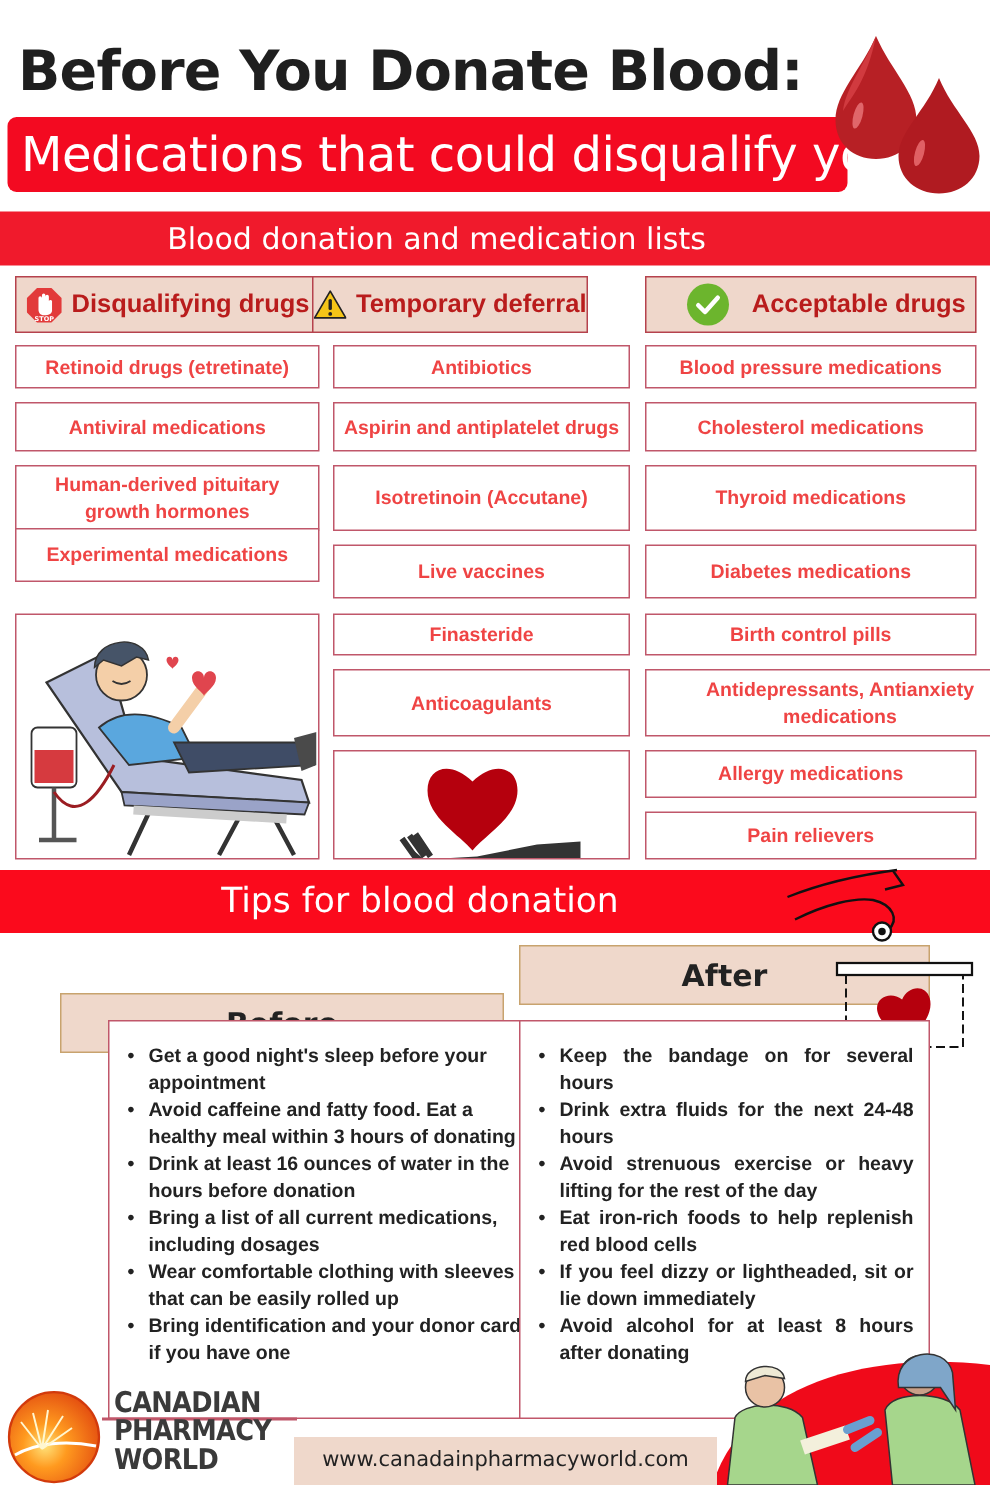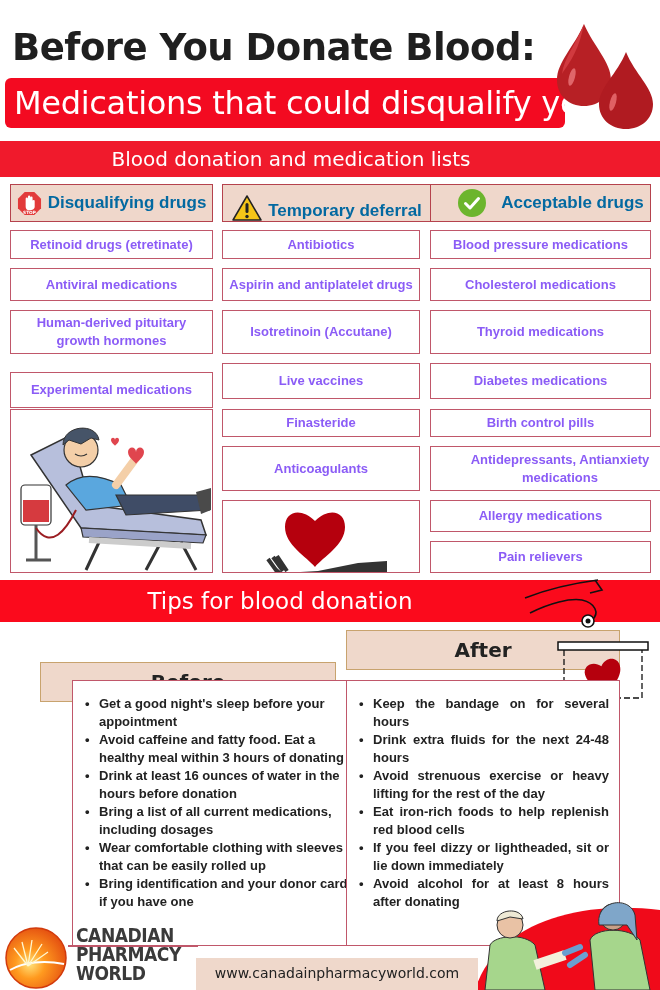--- a/index.html
+++ b/index.html
@@ -11,22 +11,22 @@
   
   .main-title { left: 12px; top: 26px; font-family: "DejaVu Sans", sans-serif; font-size: 37px; font-weight: bold; color: #1f1f1f; letter-spacing: -0.5px; white-space: nowrap; }
   .subtitle-bar { left: 5px; top: 78px; width: 560px; height: 50px; background: #f30a21; border-radius: 6px; }
   .subtitle { left: 14px; top: 84px; font-family: "DejaVu Sans", sans-serif; font-size: 32px; color: #ffffff; white-space: nowrap; letter-spacing: -0.3px; }
   .drops { left: 552px; top: 22px; width: 108px; height: 110px; }
 
   .section-bar { left: 0; top: 141px; width: 660px; height: 36px; background: #f01a2c; }
   .section-title { left: 0; top: 141px; width: 582px; height: 36px; line-height: 36px; text-align: center; font-family: "DejaVu Sans", sans-serif; font-size: 20px; color: #ffffff; }
 
   
-  .col-head { height: 38px; background: #efd7cb; border: 1.5px solid #b5424d; display: flex; align-items: center; justify-content: center; gap: 6px; font-size: 17px; font-weight: bold; color: #0369a1; white-space: nowrap; }
-  .cell { border: 1.5px solid #c0576a; background: #fff; display: flex; align-items: center; justify-content: center; text-align: center; font-size: 13px; font-weight: bold; color: #8b5cf6; line-height: 1.35; padding: 0 3px; }
+  .col-head { height: 38px; background: #efd7cb; border: 1.5px solid #b5424d; display: flex; align-items: center; justify-content: center; gap: 6px; font-size: 17px; font-weight: bold; color: #b91c1c; white-space: nowrap; }
+  .cell { border: 1.5px solid #c0576a; background: #fff; display: flex; align-items: center; justify-content: center; text-align: center; font-size: 13px; font-weight: bold; color: #ef4444; line-height: 1.35; padding: 0 3px; }
   .img-box { border: 1.5px solid #c0576a; background: #fff; overflow: hidden; }
 
   
   .tips-bar { left: 0; top: 580px; width: 660px; height: 42px; background: #fb0a1c; }
   .tips-title { left: 0; top: 580px; width: 660px; height: 42px; line-height: 42px; text-align: center; font-family: "DejaVu Sans", sans-serif; font-size: 23px; color: #fff; padding-right: 100px; }
   .tip-head { height: 40px; background: #efd8cb; border: 1.5px solid #c8a36e; display: flex; align-items: center; justify-content: center; font-family: "DejaVu Sans", sans-serif; font-size: 20px; font-weight: bold; color: #222; }
   .tip-box { border: 1.5px solid #c0576a; background: #fff; padding: 14px 10px 0 12px; }
   .tip-box ul { list-style: none; }
   .tip-box li { position: relative; padding-left: 14px; font-size: 13px; font-weight: bold; line-height: 18px; color: #222; }
   .tip-box li::before { content: "•"; position: absolute; left: 0; top: 0; }
@@ -56,40 +56,40 @@
 <div class="abs section-title">Blood donation and medication lists</div>
 
 <div class="abs col-head" style="left:10px; top:184px; width:203px;">
   <svg width="25" height="25" viewBox="0 0 26 26">
     <polygon points="8,1 18,1 25,8 25,18 18,25 8,25 1,18 1,8" fill="#e23a3a"></polygon>
     <path d="M9 16 V8 a1.2 1.2 0 0 1 2.4 0 V13 V6 a1.2 1.2 0 0 1 2.4 0 V13 V7 a1.2 1.2 0 0 1 2.4 0 V14 V10 a1.2 1.2 0 0 1 2.2 0 V17 C18 19 16 20 13 20 C10 20 9 18 9 16 Z" fill="#fff"></path>
     <text x="13" y="24" font-size="4.5" text-anchor="middle" fill="#fff" font-family="DejaVu Sans, sans-serif" font-weight="bold">STOP</text>
   </svg>
   <span>Disqualifying drugs</span>
 </div>
-<div class="abs col-head" style="left:222px; top:184px; width:210px;align-items:flex-end;">
+<div class="abs col-head" style="left:208px; top:184px; width:184px;">
   <svg width="30" height="26" viewBox="0 0 30 26">
     <polygon points="15,1 29,25 1,25" fill="#f5c518" stroke="#222" stroke-width="1.5" stroke-linejoin="round"></polygon>
     <rect x="13.5" y="8" width="3" height="10" rx="1.5" fill="#222"></rect>
     <circle cx="15" cy="21.5" r="1.7" fill="#222"></circle>
   </svg>
   <span>Temporary deferral</span>
 </div>
 <div class="abs col-head" style="left:430px; top:184px; width:221px;padding-left:20px;">
   <svg width="30" height="30" viewBox="0 0 30 30">
     <circle cx="15" cy="15" r="14" fill="#6cb52d"></circle>
     <path d="M8.5 15.5 L13 20 L21.5 10.5" stroke="#fff" stroke-width="3" fill="none" stroke-linecap="round" stroke-linejoin="round"></path>
   </svg>
   <span style="margin-left:8px;">Acceptable drugs</span>
 </div>
 
 <div class="abs cell" style="left:10px; top:230px; width:203px; height:29px;">Retinoid drugs (etretinate)</div>
 <div class="abs cell" style="left:10px; top:268px; width:203px; height:33px;">Antiviral medications</div>
 <div class="abs cell" style="left:10px; top:310px; width:203px; height:44px;">Human-derived pituitary growth hormones</div>
-<div class="abs cell" style="left:10px; top:372px; width:203px; height:36px;">Experimental medications</div>
+<div class="abs cell" style="left:10px; top:352px; width:203px; height:36px;">Experimental medications</div>
 
 <div class="abs img-box" style="left:10px; top:409px; width:203px; height:164px;">
   <svg width="200" height="162" viewBox="0 0 200 162">
 
     <path d="M20 45 L60 25 L80 95 L190 110 L195 125 L70 118 Z" fill="#b7bfdc" stroke="#333" stroke-width="1.5"></path>
     <path d="M70 118 L195 125 L192 133 L72 127 Z" fill="#9aa3c8" stroke="#333" stroke-width="1.2"></path>
     <path d="M90 128 L75 160 M150 132 L135 160 M170 132 L185 160" stroke="#333" stroke-width="3" fill="none"></path>
     <path d="M78 130 L180 136" stroke="#ccc" stroke-width="6"></path>
 
     <path d="M55 75 C70 62 90 65 110 75 L120 95 L75 100 Z" fill="#5aa7de" stroke="#333" stroke-width="1.2"></path>

